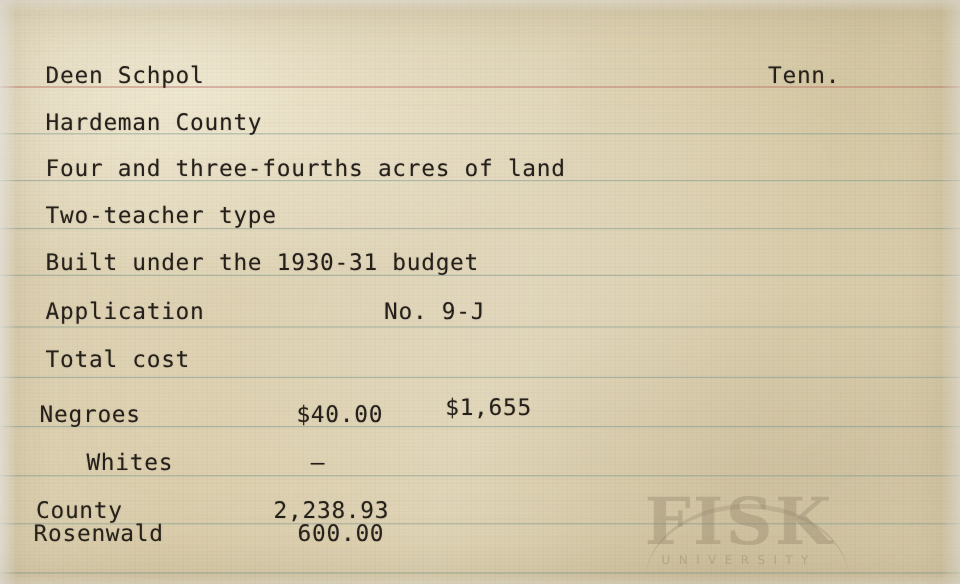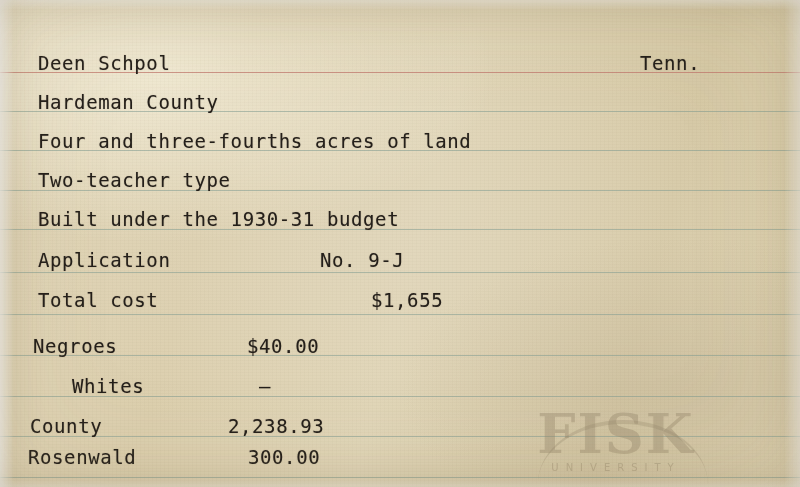--- a/index.html
+++ b/index.html
@@ -164,25 +164,25 @@
       <div class="rule" style="top: 477px;"></div>
     </div>
 
   <div class="rows" id="rows">
       <div class="row" style="top: 52px;"><span class="cell" style="left: 38px;">Deen Schpol</span><span class="cell" style="left: 640px;">Tenn.</span></div>
       <div class="row" style="top: 130px;"><span class="cell" style="left: 38px;">Four and three-fourths acres of land</span></div>
       <div class="row" style="top: 91px;"><span class="cell" style="left: 38px;">Hardeman County</span></div>
       <div class="row" style="top: 169px;"><span class="cell" style="left: 38px;">Two-teacher type</span></div>
       <div class="row" style="top: 208px;"><span class="cell" style="left: 38px;">Built under the 1930-31 budget</span></div>
       <div class="row" style="top: 249px;"><span class="cell" style="left: 38px;">Application</span><span class="cell" style="left: 320px;">No. 9-J</span></div>
-      <div class="row" style="top: 289px;"><span class="cell" style="left: 38px;">Total cost</span><span class="cell" style="left: 371px;">$1,655</span></div>
+      <div class="row" style="top: 289px;"><span class="cell" style="left: 38px;">Total cost</span><span class="cell" style="left: 371px; margin-top: 40px;">$1,655</span></div>
       <div class="row" style="top: 335px;"><span class="cell" style="left: 33px;">Negroes</span><span class="cell" style="left: 247px;">$40.00</span></div>
       <div class="row" style="top: 375px;"><span class="cell" style="left: 33px; margin-left: 39px;">Whites</span><span class="cell" style="left: 259px;">—</span></div>
       <div class="row" style="top: 415px;"><span class="cell" style="left: 30px;">County</span><span class="cell" style="left: 228px;">2,238.93</span></div>
-      <div class="row" style="top: 446px;"><span class="cell" style="left: 28px;">Rosenwald</span><span class="cell" style="left: 248px;">300.00</span></div>
+      <div class="row" style="top: 434px;"><span class="cell" style="left: 28px;">Rosenwald</span><span class="cell" style="left: 248px;">600.00</span></div>
     </div>
 
   <div class="watermark">
     <div class="wm-swoosh"></div>
     <div class="wm-fisk">FISK</div>
     <div class="wm-univ">UNIVERSITY</div>
   </div>
 
   <div class="edge-left"></div>
   <div class="edge-right"></div>

